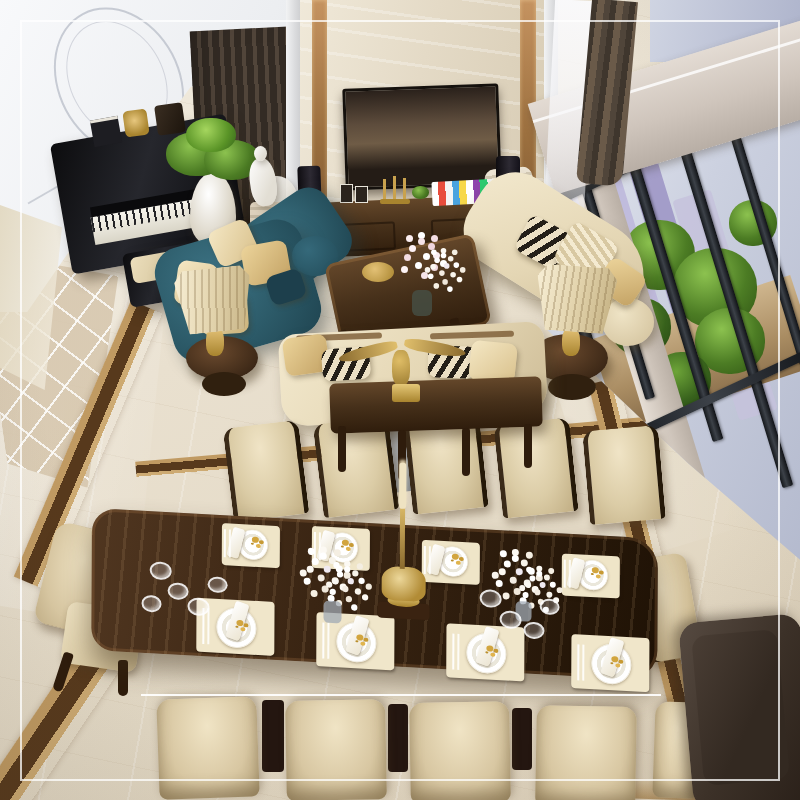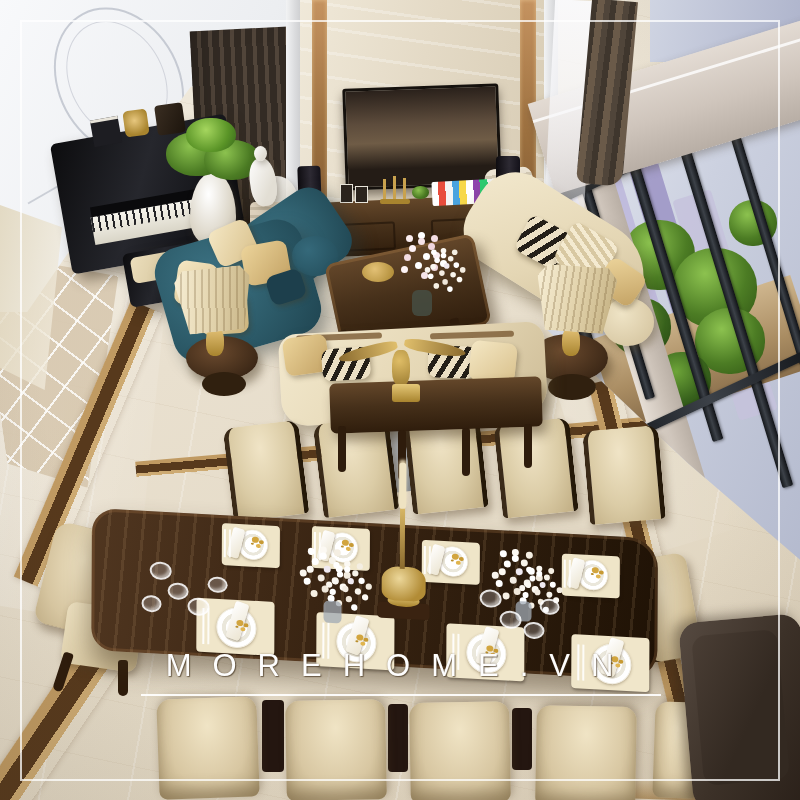--- a/index.html
+++ b/index.html
@@ -315,16 +315,15 @@
   <div class="abs woodleg" style="left:58px;top:652px;width:10px;height:40px;transform:rotate(18deg);z-index:8;"></div>
   <div class="abs woodleg" style="left:118px;top:660px;width:10px;height:36px;z-index:8;"></div>
   <div class="abs" style="left:636px;top:556px;width:58px;height:104px;border-radius:12px;transform:rotate(-10deg);background:radial-gradient(ellipse at 50% 30%,#efe3c4,#d2c099 60%,#b5a278);box-shadow:inset 6px 0 0 #33220f,3px 6px 9px rgba(80,60,35,.4);z-index:8;"></div>
 
   <div class="abs" style="left:686px;top:618px;width:122px;height:188px;border-radius:20px;transform:rotate(-5deg);background:linear-gradient(120deg,#564a41 0%,#3c3128 50%,#291f18 100%);box-shadow:-6px -4px 12px rgba(40,30,20,.4);z-index:11;">
     <div class="abs" style="left:12px;top:14px;width:86px;height:150px;border-radius:14px;background:linear-gradient(120deg,#4a3e35,#332921 60%);"></div>
   </div>
 
   <div class="abs vign"></div>
   <div class="abs wmframe" style="left:20px;top:20px;width:756px;height:757px;z-index:50;"></div>
-  <div class="abs wmtext" style="z-index:51;">MOREHOME.VN</div>
   <div class="abs wmline" style="left:141px;top:694px;width:520px;height:2px;z-index:51;"></div>
 
 </div>
 
 </body></html>

